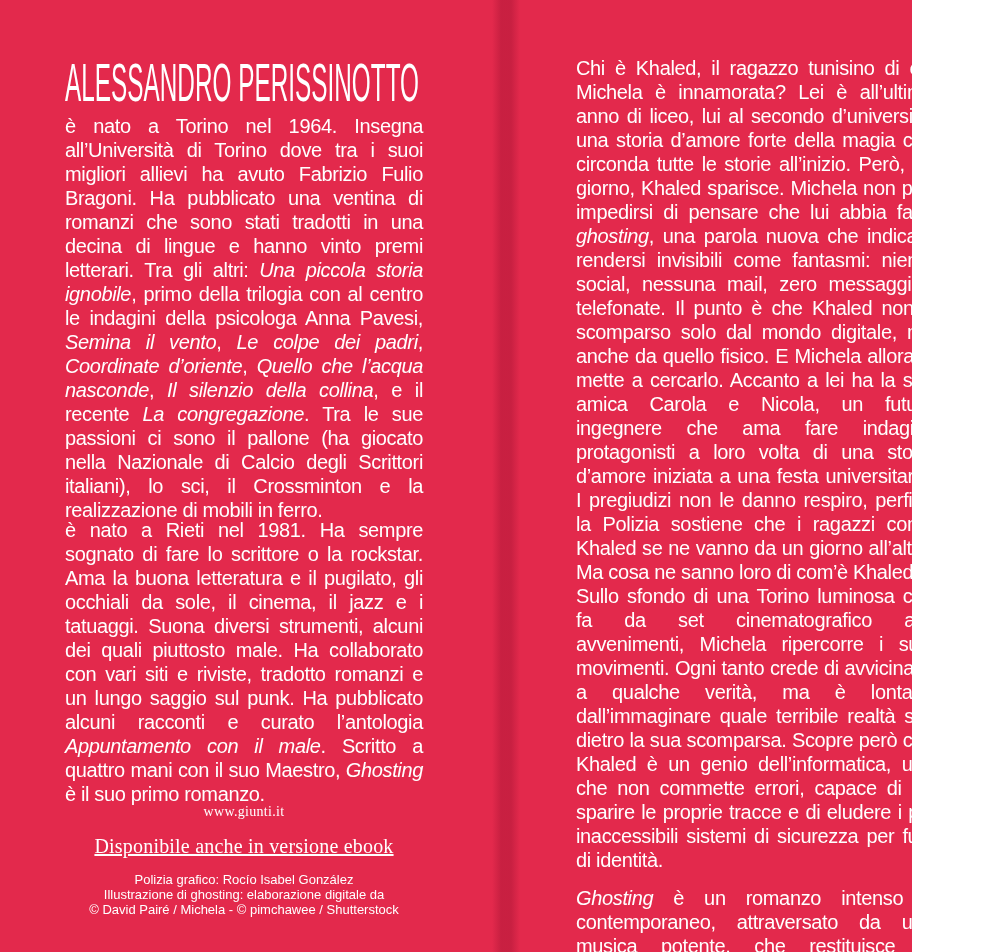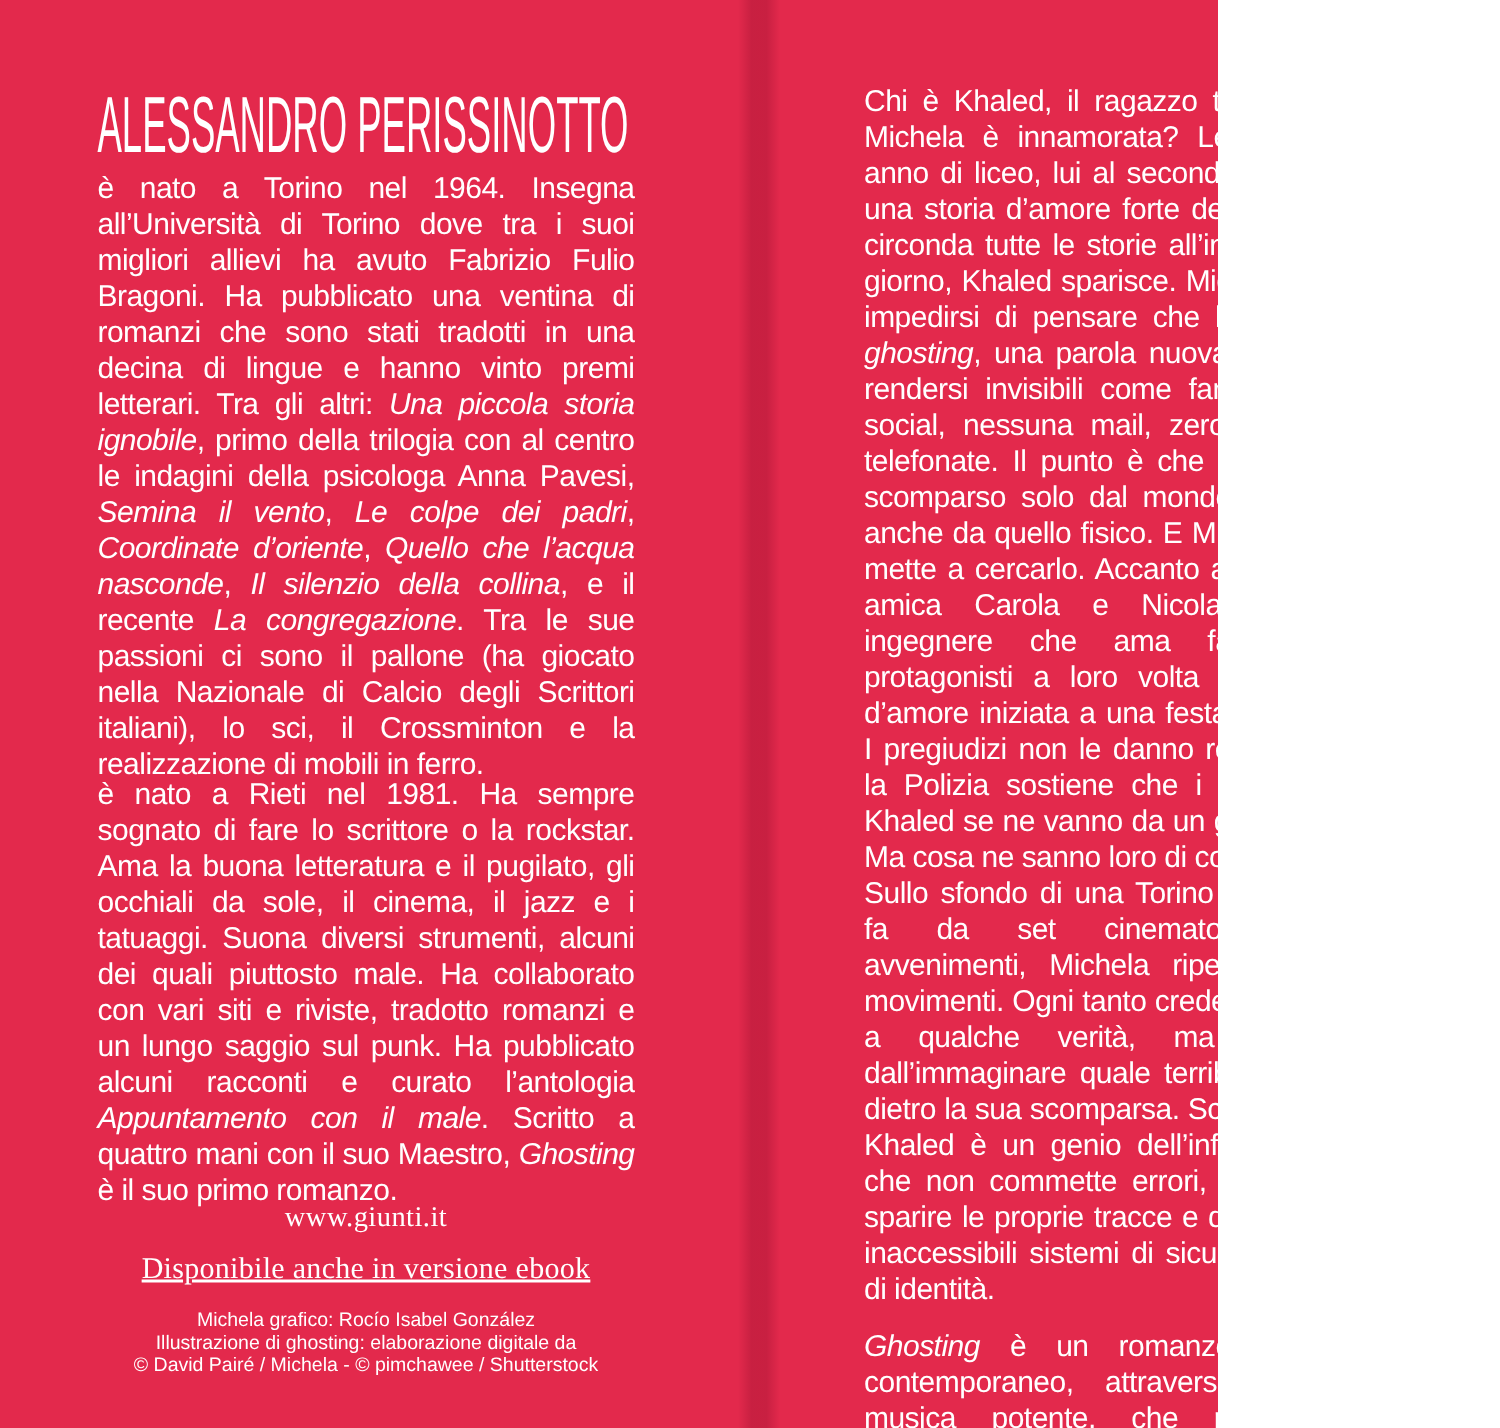--- a/index.html
+++ b/index.html
@@ -2,21 +2,21 @@
 <html lang="it"><head>
 <meta charset="utf-8">
 <style>
   html,body{margin:0;padding:0;}
   body{
     width:1000px;height:952px;overflow:hidden;
     font-family:"Liberation Sans",sans-serif;
     -webkit-font-smoothing:antialiased;
   }
   .page{
-    position:relative;width:812px;height:952px;
+    position:relative;width:912px;height:952px;
     background:#e3294c;color:#ffffff;
   }
   .fold{
     position:absolute;left:492px;top:0;width:28px;height:952px;
     background:linear-gradient(90deg,
       rgba(123,6,35,0) 0%,
       rgba(123,6,35,0.26) 32%,
       rgba(140,10,40,0.30) 50%,
       rgba(123,6,35,0.26) 68%,
       rgba(123,6,35,0) 100%);
@@ -33,21 +33,21 @@
     margin:0;
   }
   .it{font-style:italic;}
   .block{position:absolute;}
   .footer{
     position:absolute;left:65px;top:802px;width:358px;
     text-align:center;color:#ffffff;
   }
   .website{
     font-family:"Liberation Serif",serif;
-    font-size:19px;line-height:20px;letter-spacing:0.3px;
+    font-size:14px;line-height:20px;letter-spacing:0.3px;
   }
   .ebook{
     font-family:"Liberation Serif",serif;
     font-size:20px;line-height:24px;letter-spacing:0.2px;
     margin-top:12px;
     text-decoration:underline;
   }
   .credits{
     margin-top:14px;
     font-size:13px;line-height:15px;letter-spacing:0;
@@ -69,21 +69,21 @@
     </svg>
   </div>
   <p class="bio" style="left:65px;top:114px;"><span>è nato a Torino nel 1964. Insegna all’Università di Torino dove tra i suoi migliori allievi ha avuto Fabrizio Fulio Bragoni. Ha pubblicato una ventina di romanzi che sono stati tradotti in una decina di lingue e hanno vinto premi letterari. Tra gli altri: </span><span class="it">Una piccola storia ignobile</span><span>, primo della trilogia con al centro le indagini della psicologa Anna Pavesi, </span><span class="it">Semina il vento</span><span>, </span><span class="it">Le colpe dei padri</span><span>, </span><span class="it">Coordinate d’oriente</span><span>, </span><span class="it">Quello che l’acqua nasconde</span><span>, </span><span class="it">Il silenzio della collina</span><span>, e il recente </span><span class="it">La congregazione</span><span>. Tra le sue passioni ci sono il pallone (ha giocato nella Nazionale di Calcio degli Scrittori italiani), lo sci, il Crossminton e la realizzazione di mobili in ferro.</span></p>
 
   <p class="bio" style="left:65px;top:518px;"><span>è nato a Rieti nel 1981. Ha sempre sognato di fare lo scrittore o la rockstar. Ama la buona letteratura e il pugilato, gli occhiali da sole, il cinema, il jazz e i tatuaggi. Suona diversi strumenti, alcuni dei quali piuttosto male. Ha collaborato con vari siti e riviste, tradotto romanzi e un lungo saggio sul punk. Ha pubblicato alcuni racconti e curato l’antologia </span><span class="it">Appuntamento con il male</span><span>. Scritto a quattro mani con il suo Maestro, </span><span class="it">Ghosting</span><span> è il suo primo romanzo.</span></p>
 
   <div class="footer">
     <div class="website">www.giunti.it</div>
     <div class="ebook">Disponibile anche in versione ebook</div>
     <div class="credits">
-      <div>Michela grafico: Rocío Isabel González</div>
+      <div>Polizia grafico: Rocío Isabel González</div>
       <div>Illustrazione di ghosting: elaborazione digitale da</div>
       <div>© David Pairé / Michela - © pimchawee / Shutterstock</div>
     </div>
   </div>
 
   <div class="syn-wrap">
     <p class="syn"><span>Chi è Khaled, il ragazzo tunisino di cui Michela è innamorata? Lei è all’ultimo anno di liceo, lui al secondo d’università: una storia d’amore forte della magia che circonda tutte le storie all’inizio. Però, un giorno, Khaled sparisce. Michela non può impedirsi di pensare che lui abbia fatto </span><span class="it">ghosting</span><span>, una parola nuova che indica il rendersi invisibili come fantasmi: niente social, nessuna mail, zero messaggi e telefonate. Il punto è che Khaled non è scomparso solo dal mondo digitale, ma anche da quello fisico. E Michela allora si mette a cercarlo. Accanto a lei ha la sua amica Carola e Nicola, un futuro ingegnere che ama fare indagini, protagonisti a loro volta di una storia d’amore iniziata a una festa universitaria. I pregiudizi non le danno respiro, perfino la Polizia sostiene che i ragazzi come Khaled se ne vanno da un giorno all’altro. Ma cosa ne sanno loro di com’è Khaled?</span></p>
     <p class="syn"><span>Sullo sfondo di una Torino luminosa che fa da set cinematografico agli avvenimenti, Michela ripercorre i suoi movimenti. Ogni tanto crede di avvicinarsi a qualche verità, ma è lontana dall’immaginare quale terribile realtà stia dietro la sua scomparsa. Scopre però che Khaled è un genio dell’informatica, uno che non commette errori, capace di far sparire le proprie tracce e di eludere i più inaccessibili sistemi di sicurezza per furti di identità.</span></p>
     <p class="syn last"><span class="it">Ghosting</span><span> è un romanzo intenso e contemporaneo, attraversato da una musica potente, che restituisce ai giovanissimi il racconto degli anni più belli della loro vita.</span></p>
   </div>

